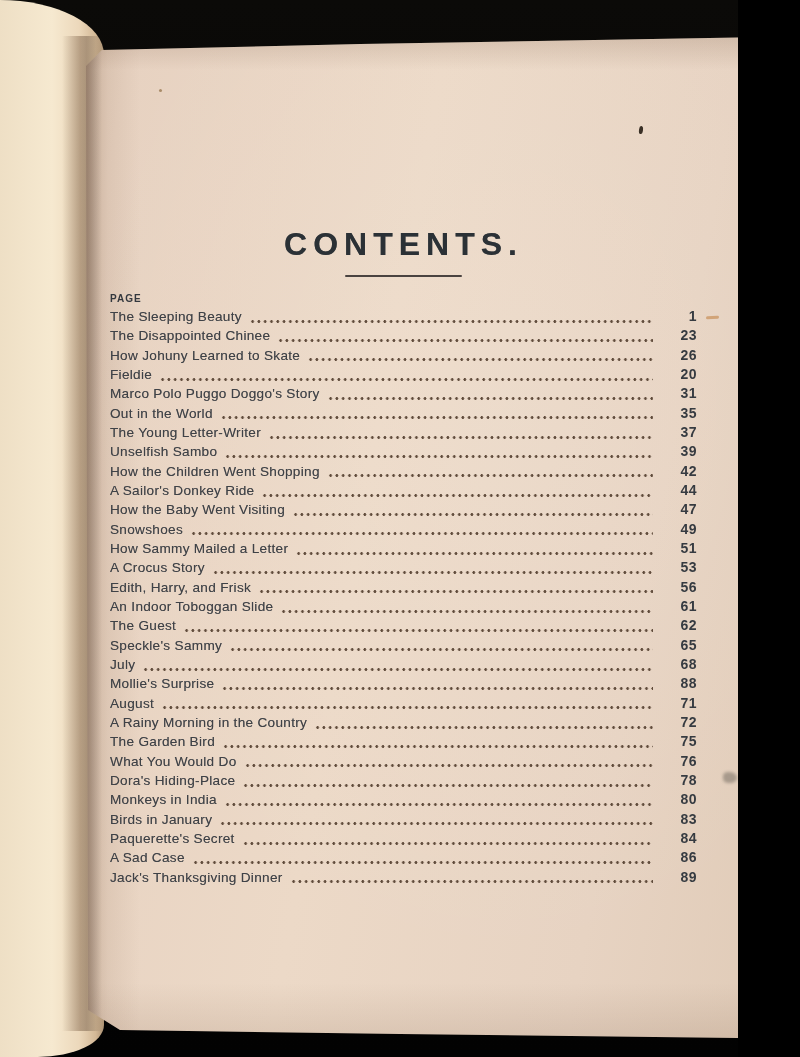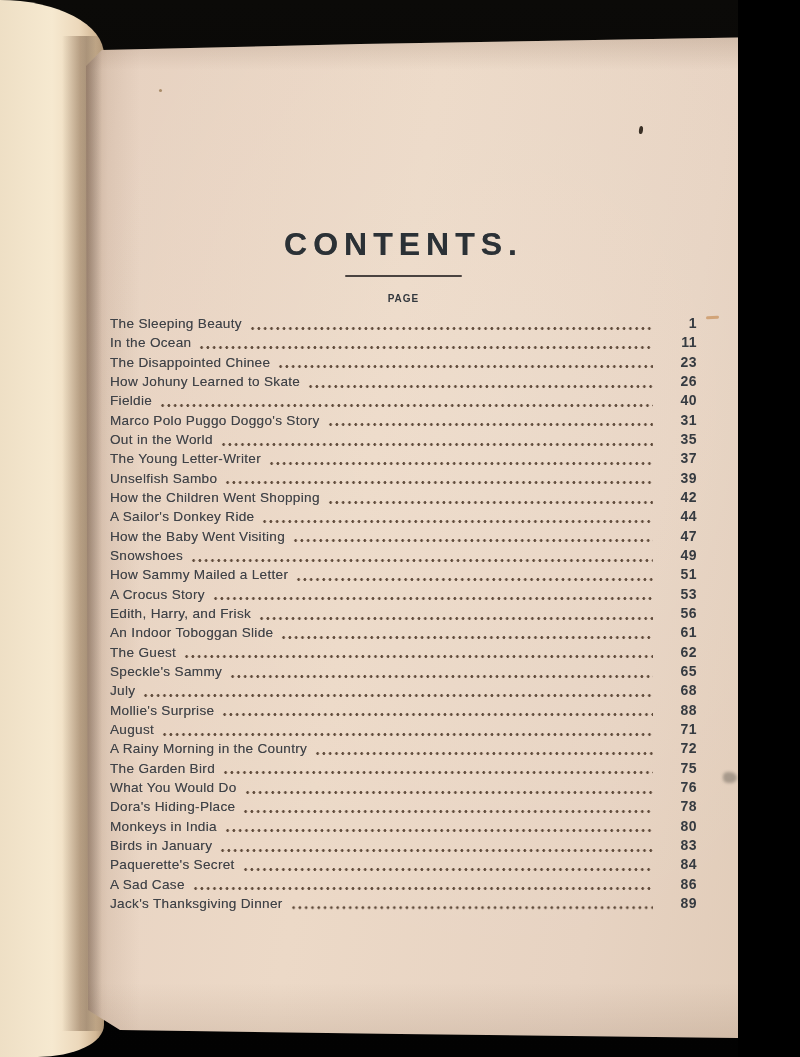--- a/index.html
+++ b/index.html
@@ -48,25 +48,25 @@
   .book-title{
     margin-top:227px;text-align:center;
     font-size:32px;line-height:34px;font-weight:bold;letter-spacing:6px;
     color:#2b3136;text-shadow:0 0 .4px rgba(43,49,54,.6);
   }
   .title-rule{
     width:117px;height:2px;margin:14px auto 0 auto;
     background:#4a4340;border-radius:1px;
   }
   .page-col-header{
-    margin-top:16px;text-align:center;
+    margin-top:16px;text-align:left;
     font-size:10px;line-height:12px;font-weight:bold;letter-spacing:1px;
     color:#33383e;
   }
-  .toc{margin-top:10px;}
+  .toc{margin-top:3px;}
   .row{display:flex;align-items:baseline;height:19.33px;}
   .row .t{
     white-space:nowrap;font-size:13.6px;letter-spacing:.3px;
     color:#3f4247;text-shadow:0 0 .3px rgba(63,66,71,.5);
   }
   .row .leader{
     flex:1;align-self:flex-end;height:5.2px;margin:0 10px 3.5px 8px;
     background-image:radial-gradient(circle at 2.6px 2.6px,rgba(84,63,47,.92) 1.1px,rgba(84,63,47,0) 1.7px);
     background-size:6.3px 5.2px;background-repeat:repeat-x;background-position:left bottom;
   }
@@ -97,38 +97,33 @@
       <div class="book-title">CONTENTS.</div>
       <div class="title-rule"></div>
       <div class="page-col-header">PAGE</div>
       <div class="toc" id="toc-list">
           <div class="row">
     <span class="t">The Sleeping Beauty</span>
     <span class="leader"></span>
     <span class="p">1</span>
   </div>
           <div class="row">
-    <span class="t">In the Ocean</span>
-    <span class="leader"></span>
-    <span class="p">11</span>
-  </div>
-          <div class="row">
     <span class="t">The Disappointed Chinee</span>
     <span class="leader"></span>
     <span class="p">23</span>
   </div>
           <div class="row">
     <span class="t">How Johuny Learned to Skate</span>
     <span class="leader"></span>
     <span class="p">26</span>
   </div>
           <div class="row">
     <span class="t">Fieldie</span>
     <span class="leader"></span>
-    <span class="p">40</span>
+    <span class="p">20</span>
   </div>
           <div class="row">
     <span class="t">Marco Polo Puggo Doggo's Story</span>
     <span class="leader"></span>
     <span class="p">31</span>
   </div>
           <div class="row">
     <span class="t">Out in the World</span>
     <span class="leader"></span>
     <span class="p">35</span>

